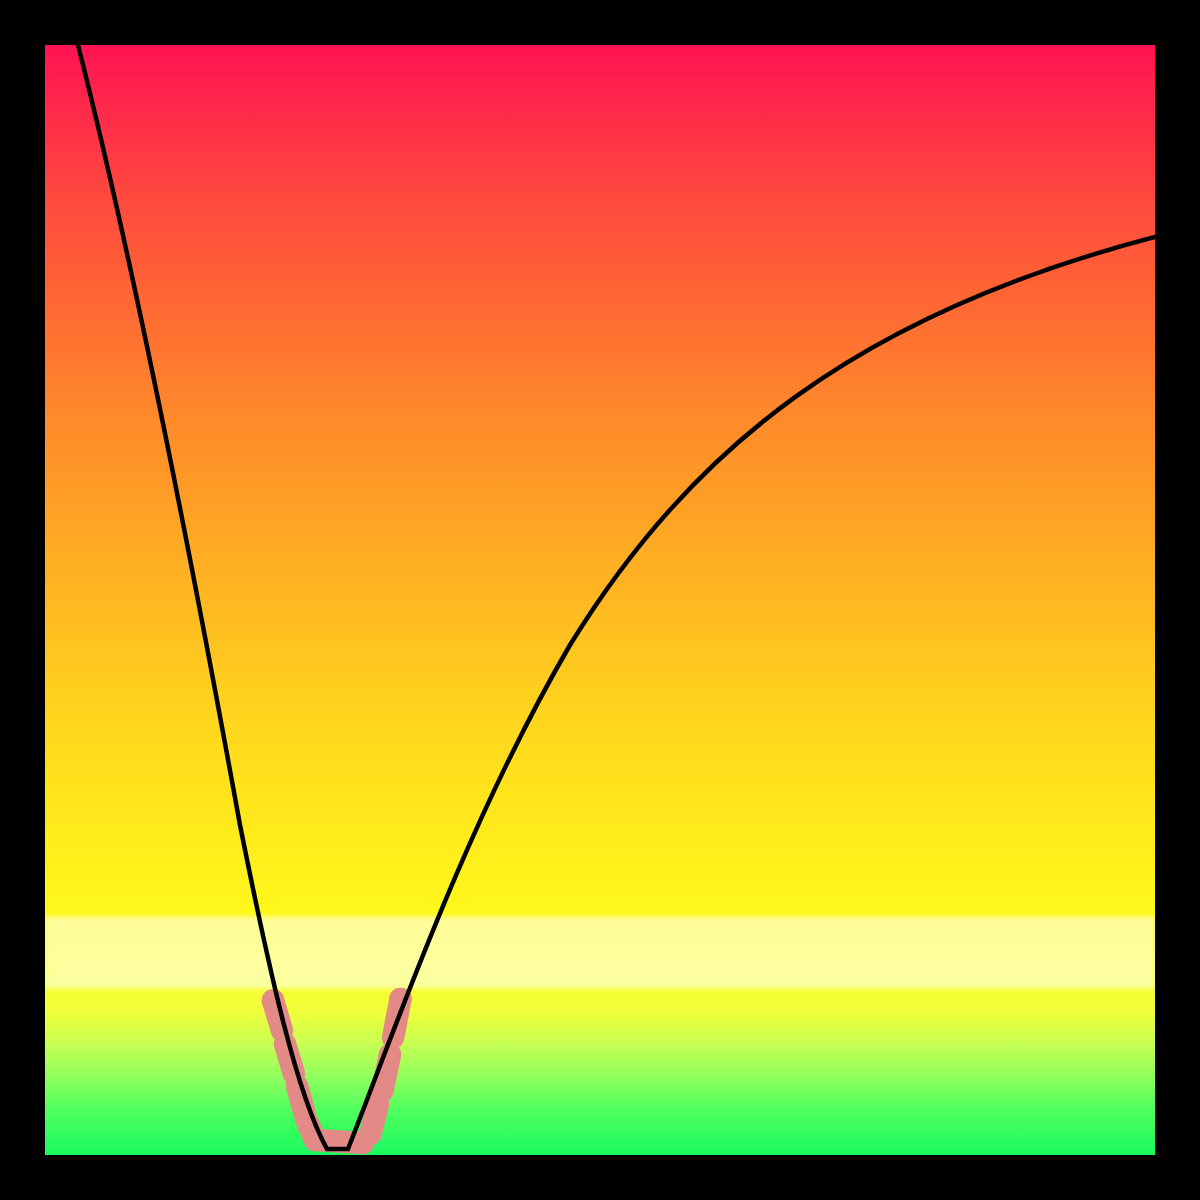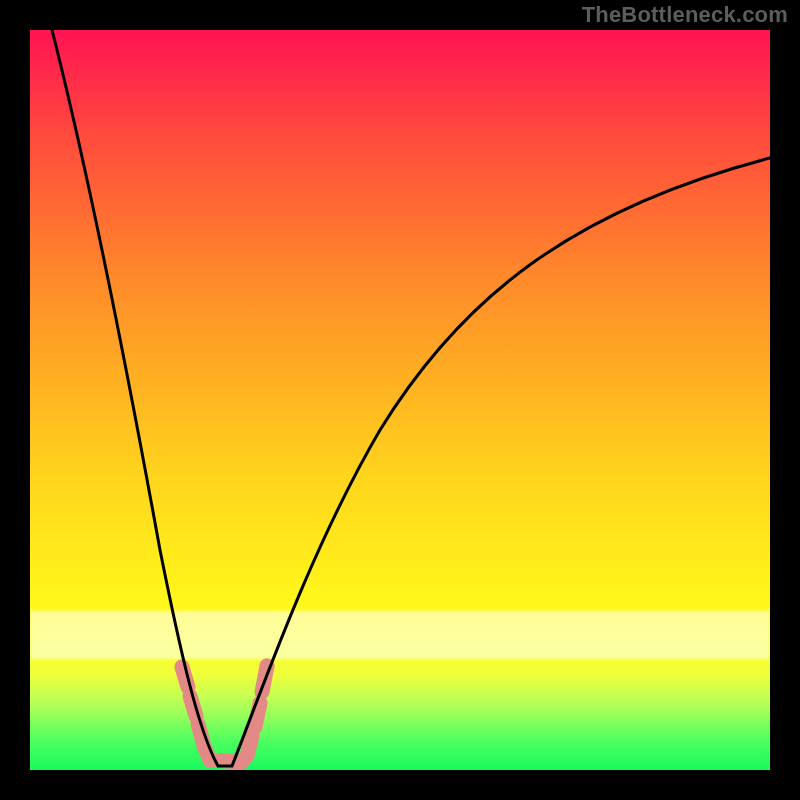--- a/index.html
+++ b/index.html
@@ -89,21 +89,20 @@
   }
   .accent-dot {
     fill: #e38a87;
   }
 </style>
 </head>
 <body>
 
 <div class="stage">
 
-  <div class="watermark">TheBottleneck.com</div>
 
   <div class="plot-frame">
     <div class="gradient"></div>
     <div class="pale-band"></div>
 
     <svg class="curves" viewBox="0 0 740 740" preserveAspectRatio="none">
 
       <g>
 
         <line class="accent-stroke" x1="152" y1="637" x2="158" y2="657"></line>

